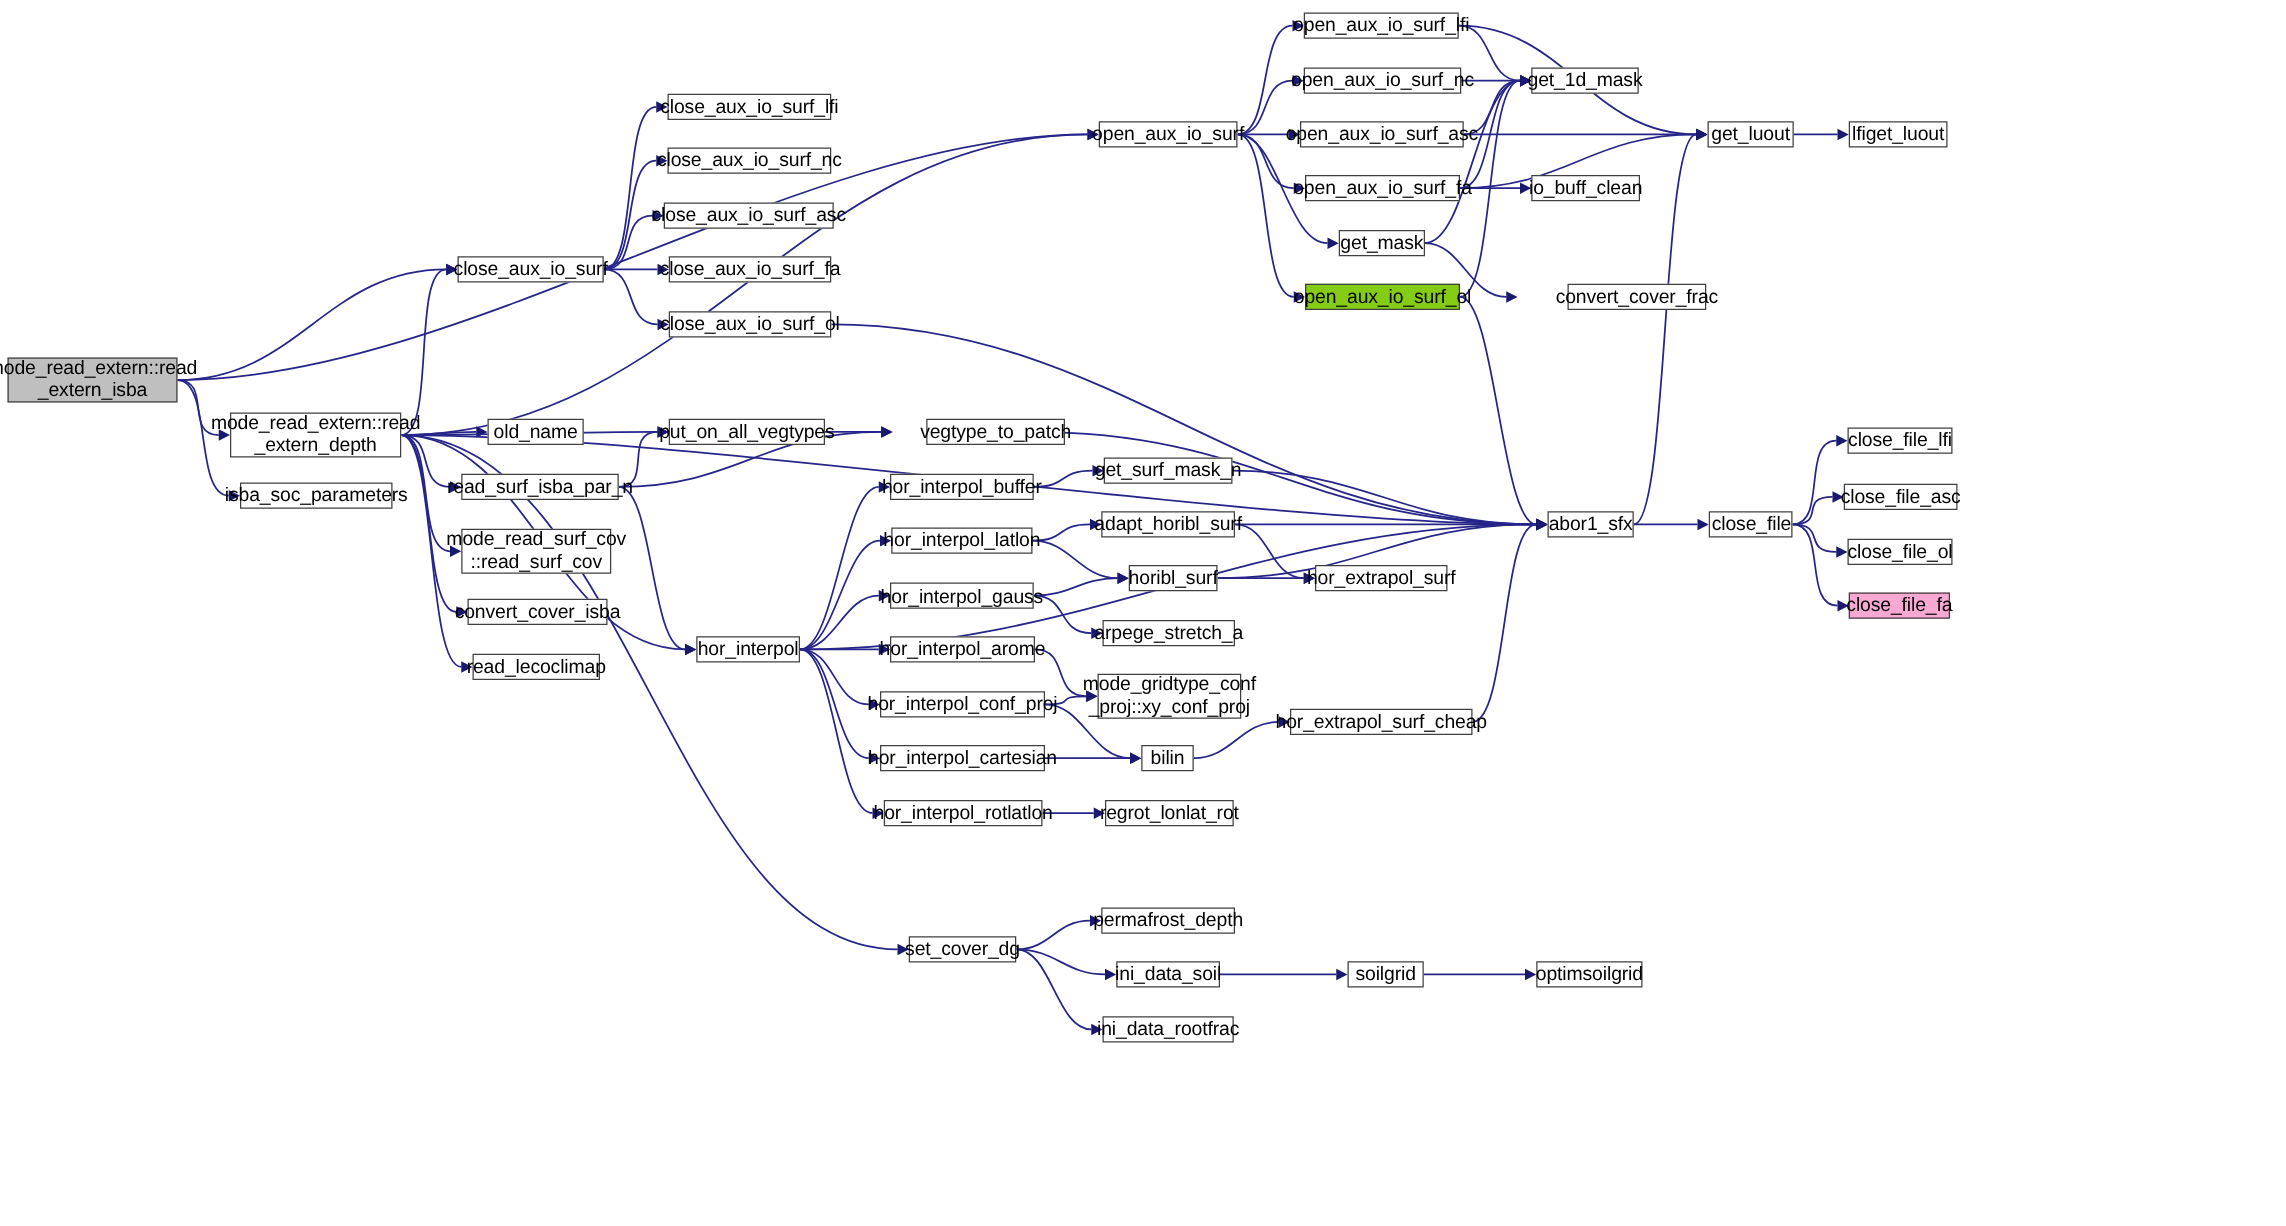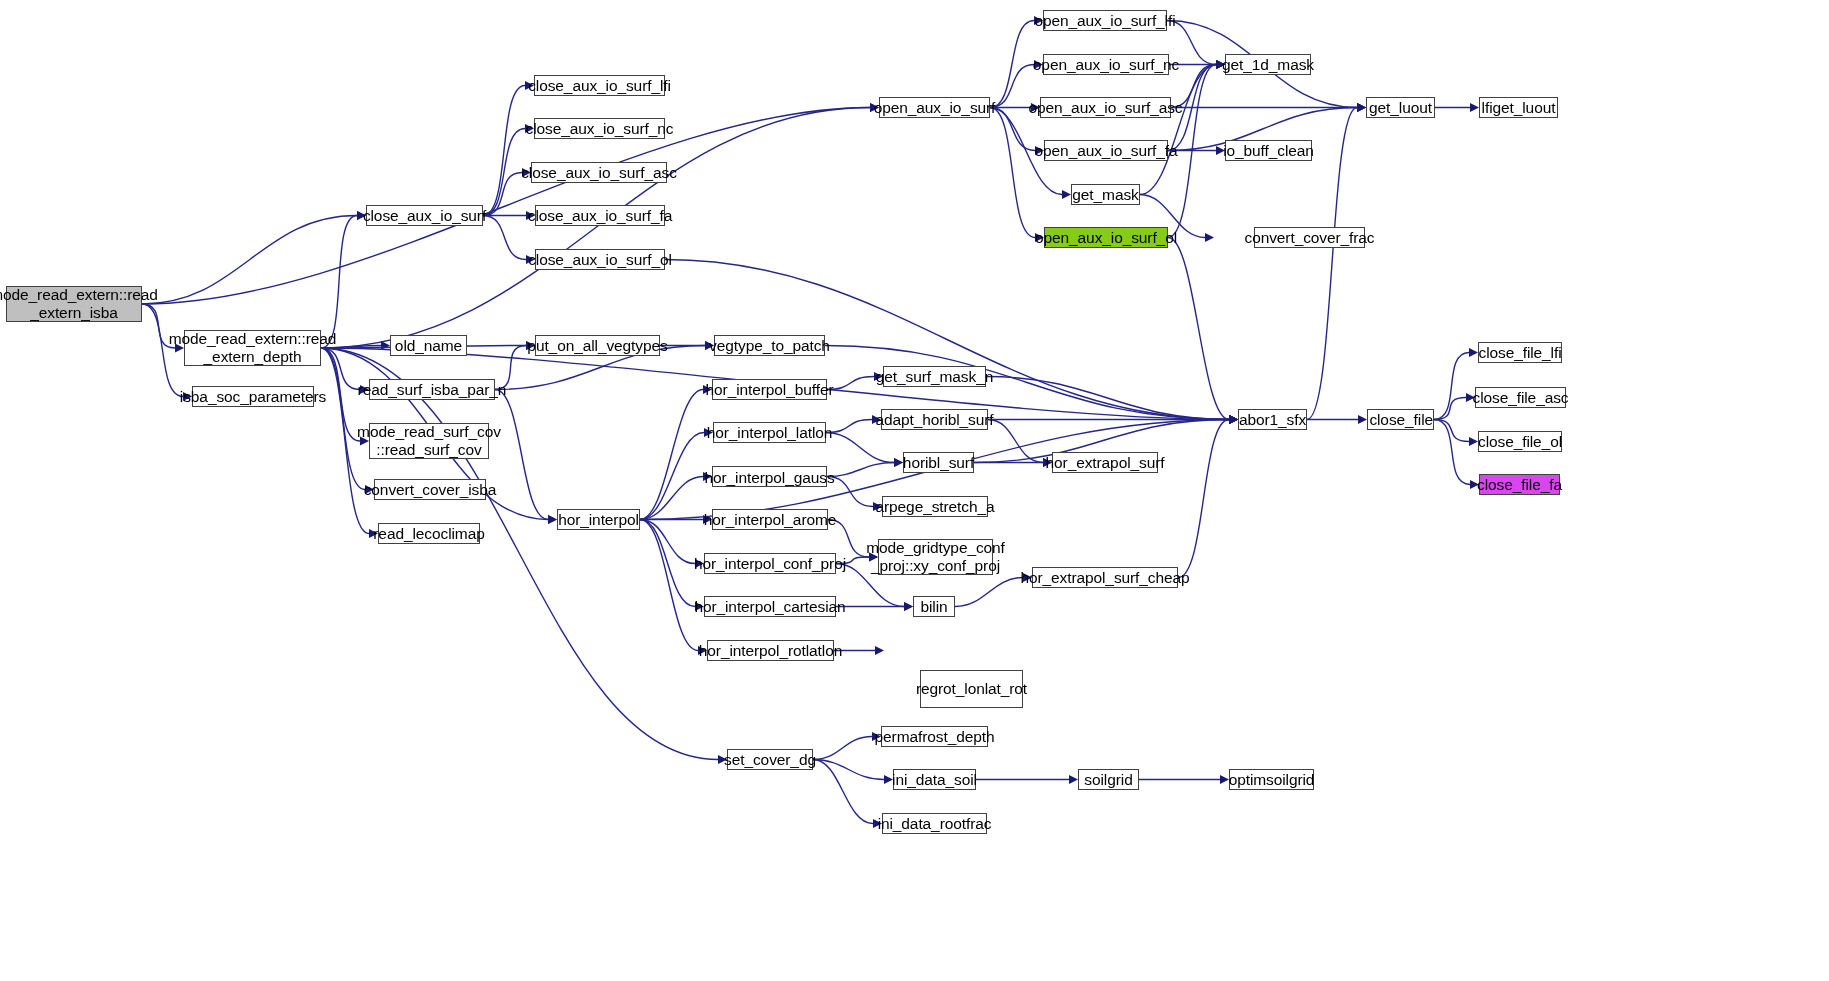--- a/index.html
+++ b/index.html
@@ -192,38 +192,38 @@
     <div class="node" style="left: 531px; top: 162px; width: 136px; height: 21px; border-color: rgb(64, 64, 64); background: rgb(255, 255, 255); color: rgb(0, 0, 0);"><span>close_aux_io_surf_asc</span></div>
     <div class="node" style="left: 535px; top: 205px; width: 130px; height: 21px; border-color: rgb(64, 64, 64); background: rgb(255, 255, 255); color: rgb(0, 0, 0);"><span>close_aux_io_surf_fa</span></div>
     <div class="node" style="left: 535px; top: 249px; width: 130px; height: 21px; border-color: rgb(64, 64, 64); background: rgb(255, 255, 255); color: rgb(0, 0, 0);"><span>close_aux_io_surf_ol</span></div>
     <div class="node" style="left: 390px; top: 335px; width: 77px; height: 21px; border-color: rgb(64, 64, 64); background: rgb(255, 255, 255); color: rgb(0, 0, 0);"><span>old_name</span></div>
     <div class="node" style="left: 369px; top: 379px; width: 126px; height: 21px; border-color: rgb(64, 64, 64); background: rgb(255, 255, 255); color: rgb(0, 0, 0);"><span>read_surf_isba_par_n</span></div>
     <div class="node two" style="left: 369px; top: 423px; width: 120px; height: 36px; border-color: rgb(64, 64, 64); background: rgb(255, 255, 255); color: rgb(0, 0, 0);"><span>mode_read_surf_cov
 ::read_surf_cov</span></div>
     <div class="node" style="left: 374px; top: 479px; width: 112px; height: 21px; border-color: rgb(64, 64, 64); background: rgb(255, 255, 255); color: rgb(0, 0, 0);"><span>convert_cover_isba</span></div>
     <div class="node" style="left: 378px; top: 523px; width: 102px; height: 21px; border-color: rgb(64, 64, 64); background: rgb(255, 255, 255); color: rgb(0, 0, 0);"><span>read_lecoclimap</span></div>
     <div class="node" style="left: 535px; top: 335px; width: 125px; height: 21px; border-color: rgb(64, 64, 64); background: rgb(255, 255, 255); color: rgb(0, 0, 0);"><span>put_on_all_vegtypes</span></div>
-    <div class="node" style="left: 714px; top: 335px; width: 111px; height: 21px; border-color: rgb(64, 64, 64); background: rgb(255, 255, 255); color: rgb(0, 0, 0);"><span>vegtype_to_patch</span></div>
+    <div class="node" style="left: 741px; top: 335px; width: 111px; height: 21px; border-color: rgb(64, 64, 64); background: rgb(255, 255, 255); color: rgb(0, 0, 0);"><span>vegtype_to_patch</span></div>
     <div class="node" style="left: 557px; top: 509px; width: 83px; height: 21px; border-color: rgb(64, 64, 64); background: rgb(255, 255, 255); color: rgb(0, 0, 0);"><span>hor_interpol</span></div>
     <div class="node" style="left: 712px; top: 379px; width: 115px; height: 21px; border-color: rgb(64, 64, 64); background: rgb(255, 255, 255); color: rgb(0, 0, 0);"><span>hor_interpol_buffer</span></div>
     <div class="node" style="left: 713px; top: 422px; width: 113px; height: 21px; border-color: rgb(64, 64, 64); background: rgb(255, 255, 255); color: rgb(0, 0, 0);"><span>hor_interpol_latlon</span></div>
     <div class="node" style="left: 712px; top: 466px; width: 115px; height: 21px; border-color: rgb(64, 64, 64); background: rgb(255, 255, 255); color: rgb(0, 0, 0); align-items: flex-end;"><span>hor_interpol_gauss</span></div>
     <div class="node" style="left: 712px; top: 509px; width: 116px; height: 21px; border-color: rgb(64, 64, 64); background: rgb(255, 255, 255); color: rgb(0, 0, 0);"><span>hor_interpol_arome</span></div>
     <div class="node" style="left: 704px; top: 553px; width: 132px; height: 21px; border-color: rgb(64, 64, 64); background: rgb(255, 255, 255); color: rgb(0, 0, 0);"><span>hor_interpol_conf_proj</span></div>
     <div class="node" style="left: 704px; top: 596px; width: 132px; height: 21px; border-color: rgb(64, 64, 64); background: rgb(255, 255, 255); color: rgb(0, 0, 0);"><span>hor_interpol_cartesian</span></div>
     <div class="node" style="left: 707px; top: 640px; width: 127px; height: 21px; border-color: rgb(64, 64, 64); background: rgb(255, 255, 255); color: rgb(0, 0, 0);"><span>hor_interpol_rotlatlon</span></div>
     <div class="node" style="left: 727px; top: 749px; width: 86px; height: 21px; border-color: rgb(64, 64, 64); background: rgb(255, 255, 255); color: rgb(0, 0, 0);"><span>set_cover_dg</span></div>
     <div class="node" style="left: 883px; top: 366px; width: 103px; height: 21px; border-color: rgb(64, 64, 64); background: rgb(255, 255, 255); color: rgb(0, 0, 0);"><span>get_surf_mask_n</span></div>
     <div class="node" style="left: 881px; top: 409px; width: 107px; height: 21px; border-color: rgb(64, 64, 64); background: rgb(255, 255, 255); color: rgb(0, 0, 0);"><span>adapt_horibl_surf</span></div>
     <div class="node" style="left: 903px; top: 452px; width: 71px; height: 21px; border-color: rgb(64, 64, 64); background: rgb(255, 255, 255); color: rgb(0, 0, 0);"><span>horibl_surf</span></div>
     <div class="node" style="left: 882px; top: 496px; width: 106px; height: 21px; border-color: rgb(64, 64, 64); background: rgb(255, 255, 255); color: rgb(0, 0, 0);"><span>arpege_stretch_a</span></div>
     <div class="node two" style="left: 878px; top: 539px; width: 115px; height: 36px; border-color: rgb(64, 64, 64); background: rgb(255, 255, 255); color: rgb(0, 0, 0);"><span>mode_gridtype_conf
 _proj::xy_conf_proj</span></div>
     <div class="node" style="left: 913px; top: 596px; width: 42px; height: 21px; border-color: rgb(64, 64, 64); background: rgb(255, 255, 255); color: rgb(0, 0, 0);"><span>bilin</span></div>
-    <div class="node" style="left: 884px; top: 670px; width: 103px; height: 38px; border-color: rgb(64, 64, 64); background: rgb(255, 255, 255); color: rgb(0, 0, 0); margin-left: 36px;"><span>regrot_lonlat_rot</span></div>
+    <div class="node" style="left: 884px; top: 640px; width: 103px; height: 21px; border-color: rgb(64, 64, 64); background: rgb(255, 255, 255); color: rgb(0, 0, 0);"><span>regrot_lonlat_rot</span></div>
     <div class="node" style="left: 881px; top: 726px; width: 107px; height: 21px; border-color: rgb(64, 64, 64); background: rgb(255, 255, 255); color: rgb(0, 0, 0);"><span>permafrost_depth</span></div>
     <div class="node" style="left: 893px; top: 769px; width: 83px; height: 21px; border-color: rgb(64, 64, 64); background: rgb(255, 255, 255); color: rgb(0, 0, 0);"><span>ini_data_soil</span></div>
     <div class="node" style="left: 882px; top: 813px; width: 105px; height: 21px; border-color: rgb(64, 64, 64); background: rgb(255, 255, 255); color: rgb(0, 0, 0);"><span>ini_data_rootfrac</span></div>
     <div class="node" style="left: 879px; top: 97px; width: 111px; height: 21px; border-color: rgb(64, 64, 64); background: rgb(255, 255, 255); color: rgb(0, 0, 0);"><span>open_aux_io_surf</span></div>
     <div class="node" style="left: 1043px; top: 10px; width: 124px; height: 21px; border-color: rgb(64, 64, 64); background: rgb(255, 255, 255); color: rgb(0, 0, 0); justify-content: center;"><span>open_aux_io_surf_lfi</span></div>
     <div class="node" style="left: 1043px; top: 54px; width: 126px; height: 21px; border-color: rgb(64, 64, 64); background: rgb(255, 255, 255); color: rgb(0, 0, 0);"><span>open_aux_io_surf_nc</span></div>
     <div class="node" style="left: 1040px; top: 97px; width: 131px; height: 21px; border-color: rgb(64, 64, 64); background: rgb(255, 255, 255); color: rgb(0, 0, 0);"><span>open_aux_io_surf_asc</span></div>
     <div class="node" style="left: 1044px; top: 140px; width: 124px; height: 21px; border-color: rgb(64, 64, 64); background: rgb(255, 255, 255); color: rgb(0, 0, 0);"><span>open_aux_io_surf_fa</span></div>
     <div class="node" style="left: 1071px; top: 184px; width: 69px; height: 21px; border-color: rgb(64, 64, 64); background: rgb(255, 255, 255); color: rgb(0, 0, 0);"><span>get_mask</span></div>
     <div class="node" style="left: 1044px; top: 227px; width: 124px; height: 21px; border-color: rgb(64, 64, 64); background: #84cc16; color: rgb(0, 0, 0);"><span>open_aux_io_surf_ol</span></div>
@@ -234,14 +234,14 @@
     <div class="node" style="left: 1479px; top: 97px; width: 79px; height: 21px; border-color: rgb(64, 64, 64); background: rgb(255, 255, 255); color: rgb(0, 0, 0);"><span>lfiget_luout</span></div>
     <div class="node" style="left: 1238px; top: 409px; width: 69px; height: 21px; border-color: rgb(64, 64, 64); background: rgb(255, 255, 255); color: rgb(0, 0, 0);"><span>abor1_sfx</span></div>
     <div class="node" style="left: 1052px; top: 452px; width: 106px; height: 21px; border-color: rgb(64, 64, 64); background: rgb(255, 255, 255); color: rgb(0, 0, 0);"><span>hor_extrapol_surf</span></div>
     <div class="node" style="left: 1032px; top: 567px; width: 146px; height: 21px; border-color: rgb(64, 64, 64); background: rgb(255, 255, 255); color: rgb(0, 0, 0);"><span>hor_extrapol_surf_cheap</span></div>
     <div class="node" style="left: 1078px; top: 769px; width: 61px; height: 21px; border-color: rgb(64, 64, 64); background: rgb(255, 255, 255); color: rgb(0, 0, 0);"><span>soilgrid</span></div>
     <div class="node" style="left: 1229px; top: 769px; width: 85px; height: 21px; border-color: rgb(64, 64, 64); background: rgb(255, 255, 255); color: rgb(0, 0, 0);"><span>optimsoilgrid</span></div>
     <div class="node" style="left: 1367px; top: 409px; width: 67px; height: 21px; border-color: rgb(64, 64, 64); background: rgb(255, 255, 255); color: rgb(0, 0, 0); justify-content: flex-end;"><span>close_file</span></div>
     <div class="node" style="left: 1478px; top: 342px; width: 84px; height: 21px; border-color: rgb(64, 64, 64); background: rgb(255, 255, 255); color: rgb(0, 0, 0);"><span>close_file_lfi</span></div>
     <div class="node" style="left: 1475px; top: 387px; width: 91px; height: 21px; border-color: rgb(64, 64, 64); background: rgb(255, 255, 255); color: rgb(0, 0, 0);"><span>close_file_asc</span></div>
     <div class="node" style="left: 1478px; top: 431px; width: 84px; height: 21px; border-color: rgb(64, 64, 64); background: rgb(255, 255, 255); color: rgb(0, 0, 0);"><span>close_file_ol</span></div>
-    <div class="node" style="left: 1479px; top: 474px; width: 81px; height: 21px; border-color: rgb(64, 64, 64); background: #d946ef; color: rgb(0, 0, 0);"><span>close_file_fa</span></div>
+    <div class="node" style="left: 1479px; top: 474px; width: 81px; height: 21px; border-color: rgb(64, 64, 64); background: #f9a8d4; color: rgb(0, 0, 0);"><span>close_file_fa</span></div>
   </div>
 
 </body></html>

